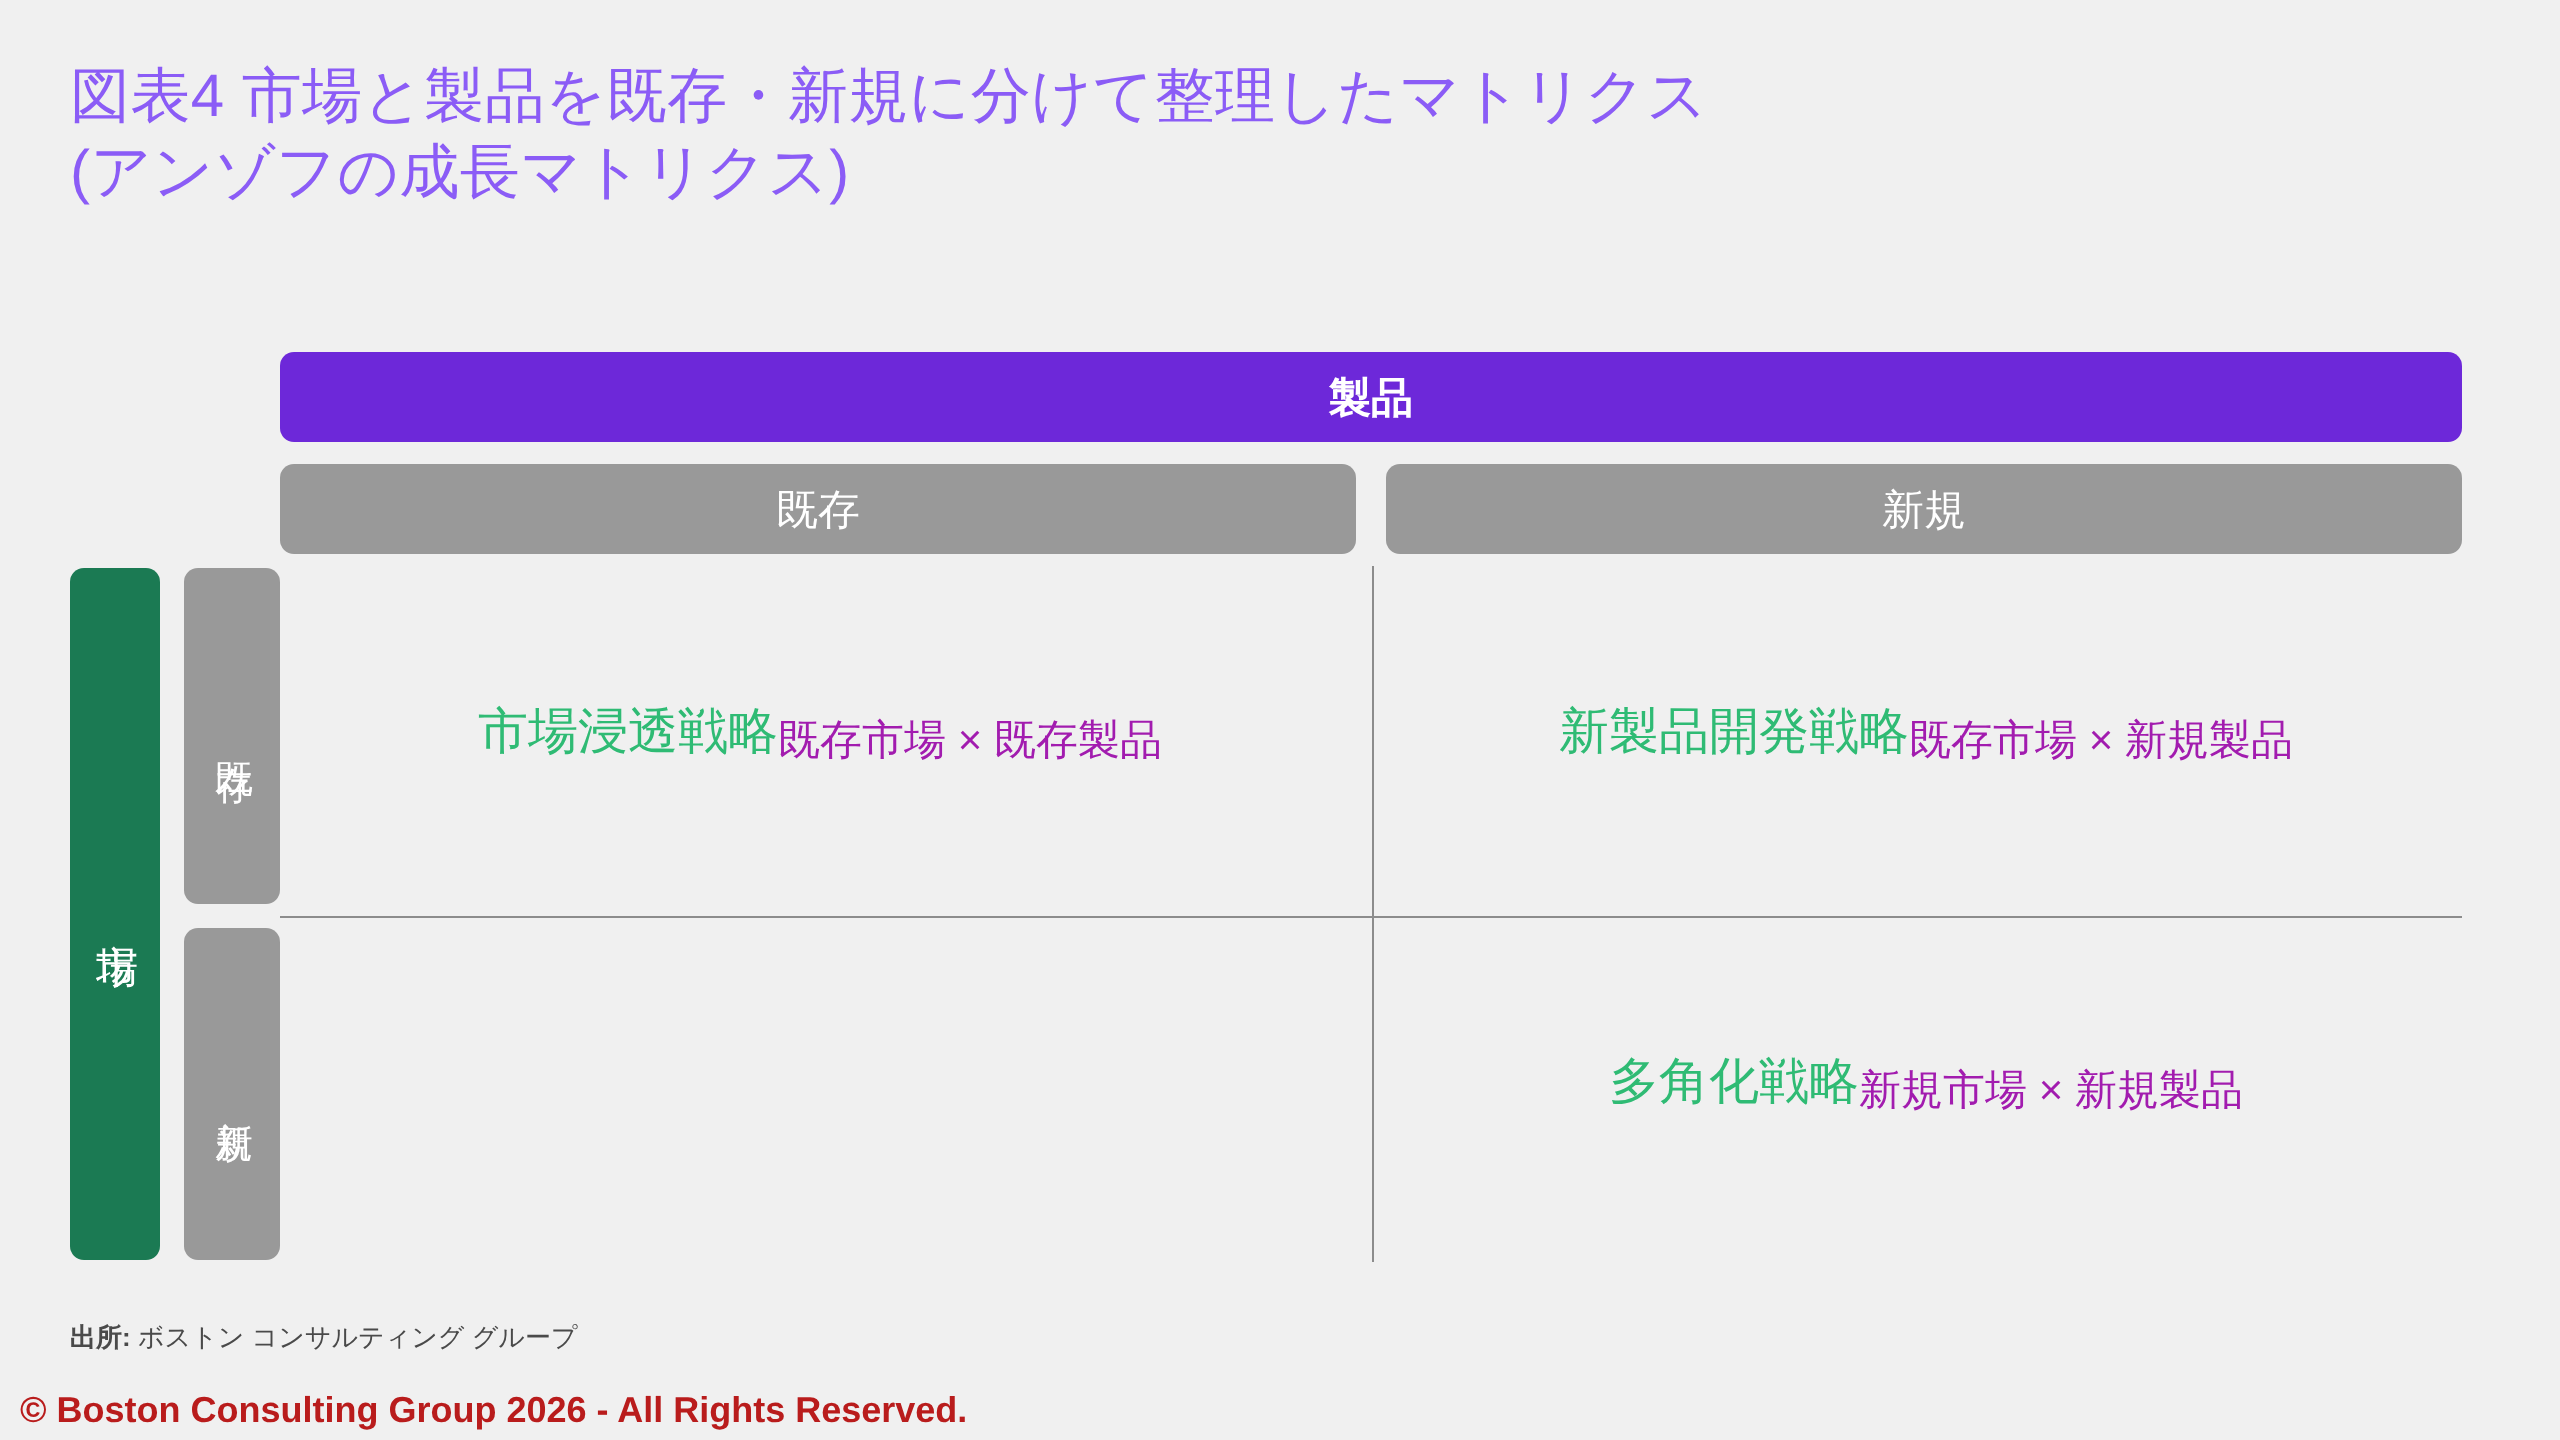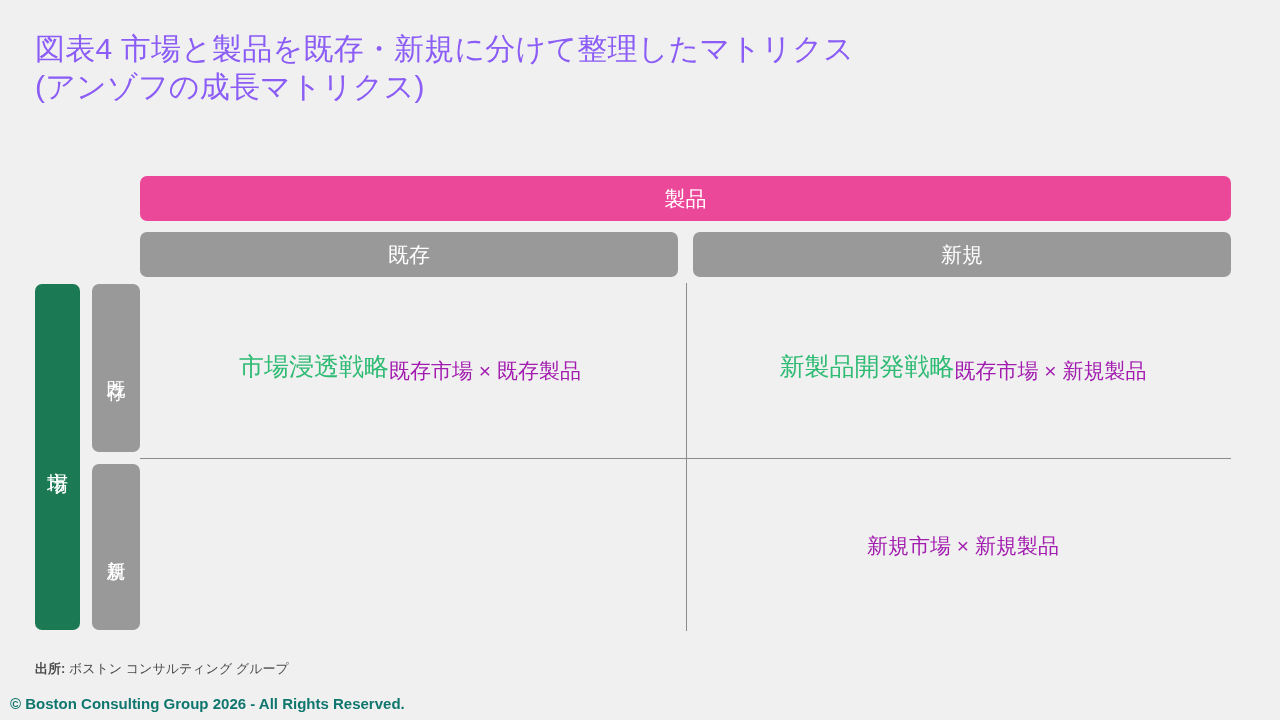--- a/index.html
+++ b/index.html
@@ -44,21 +44,21 @@
     position: absolute;
     border-radius: 7px;
     display: flex;
     align-items: center;
     justify-content: center;
     color: #ffffff;
     font-size: 21px;
     font-weight: 400;
     box-sizing: border-box;
   }
-  .bar-green { background: #ec4899; }
+  .bar-green { background: #6d28d9; font-weight: bold; }
   .bar-gray  { background: #999999; }
 
   #product-header {
     left: 140px;
     top: 176px;
     width: 1091px;
     height: 45px;
   }
   #product-existing-header {
     left: 140px;
@@ -169,23 +169,23 @@
     top: 660px;
     font-size: 13px;
     color: #4a4a4a;
   }
   #source-note .source-label { font-weight: bold; }
 
   #copyright {
     position: absolute;
     left: 10px;
     top: 695px;
-    font-size: 15px;
+    font-size: 18px;
     font-weight: bold;
-    color: #0f766e;
+    color: #b91c1c;
   }
 </style>
 </head>
 <body>
 
 <div id="slide-title">図表4  市場と製品を既存・新規に分けて整理したマトリクス
 (アンゾフの成長マトリクス)</div>
 
 <div id="matrix">
 
@@ -218,20 +218,21 @@
     <div class="q-sub">既存市場 × 既存製品</div>
   </div>
 
   <div class="quadrant" id="quadrant-2">
     <div class="q-title">新製品開発戦略</div>
     <div class="q-sub">既存市場 × 新規製品</div>
   </div>
 
 
   <div class="quadrant" id="quadrant-4">
+    <div class="q-title">多角化戦略</div>
     <div class="q-sub">新規市場 × 新規製品</div>
   </div>
 
   <div id="divider-vertical"></div>
   <div id="divider-horizontal"></div>
 
 </div>
 
 <div id="source-note">
   <span class="source-label">出所:</span><span> ボストン コンサルティング グループ</span>

